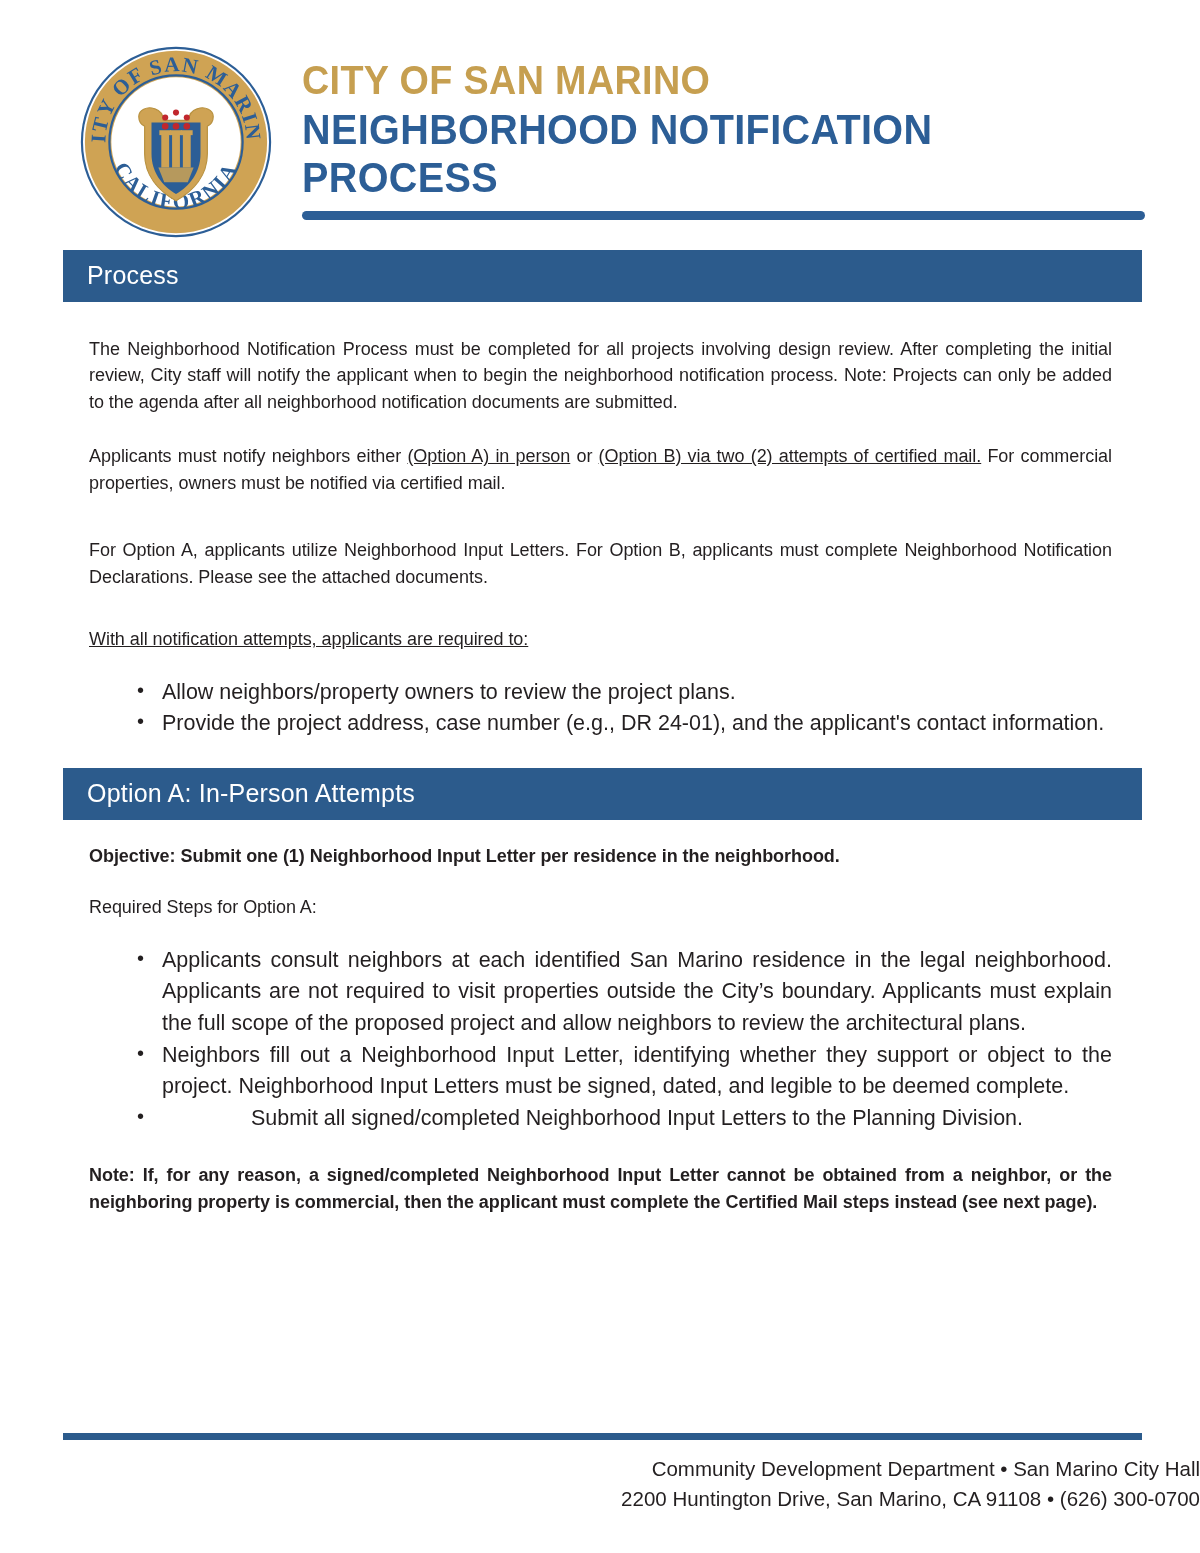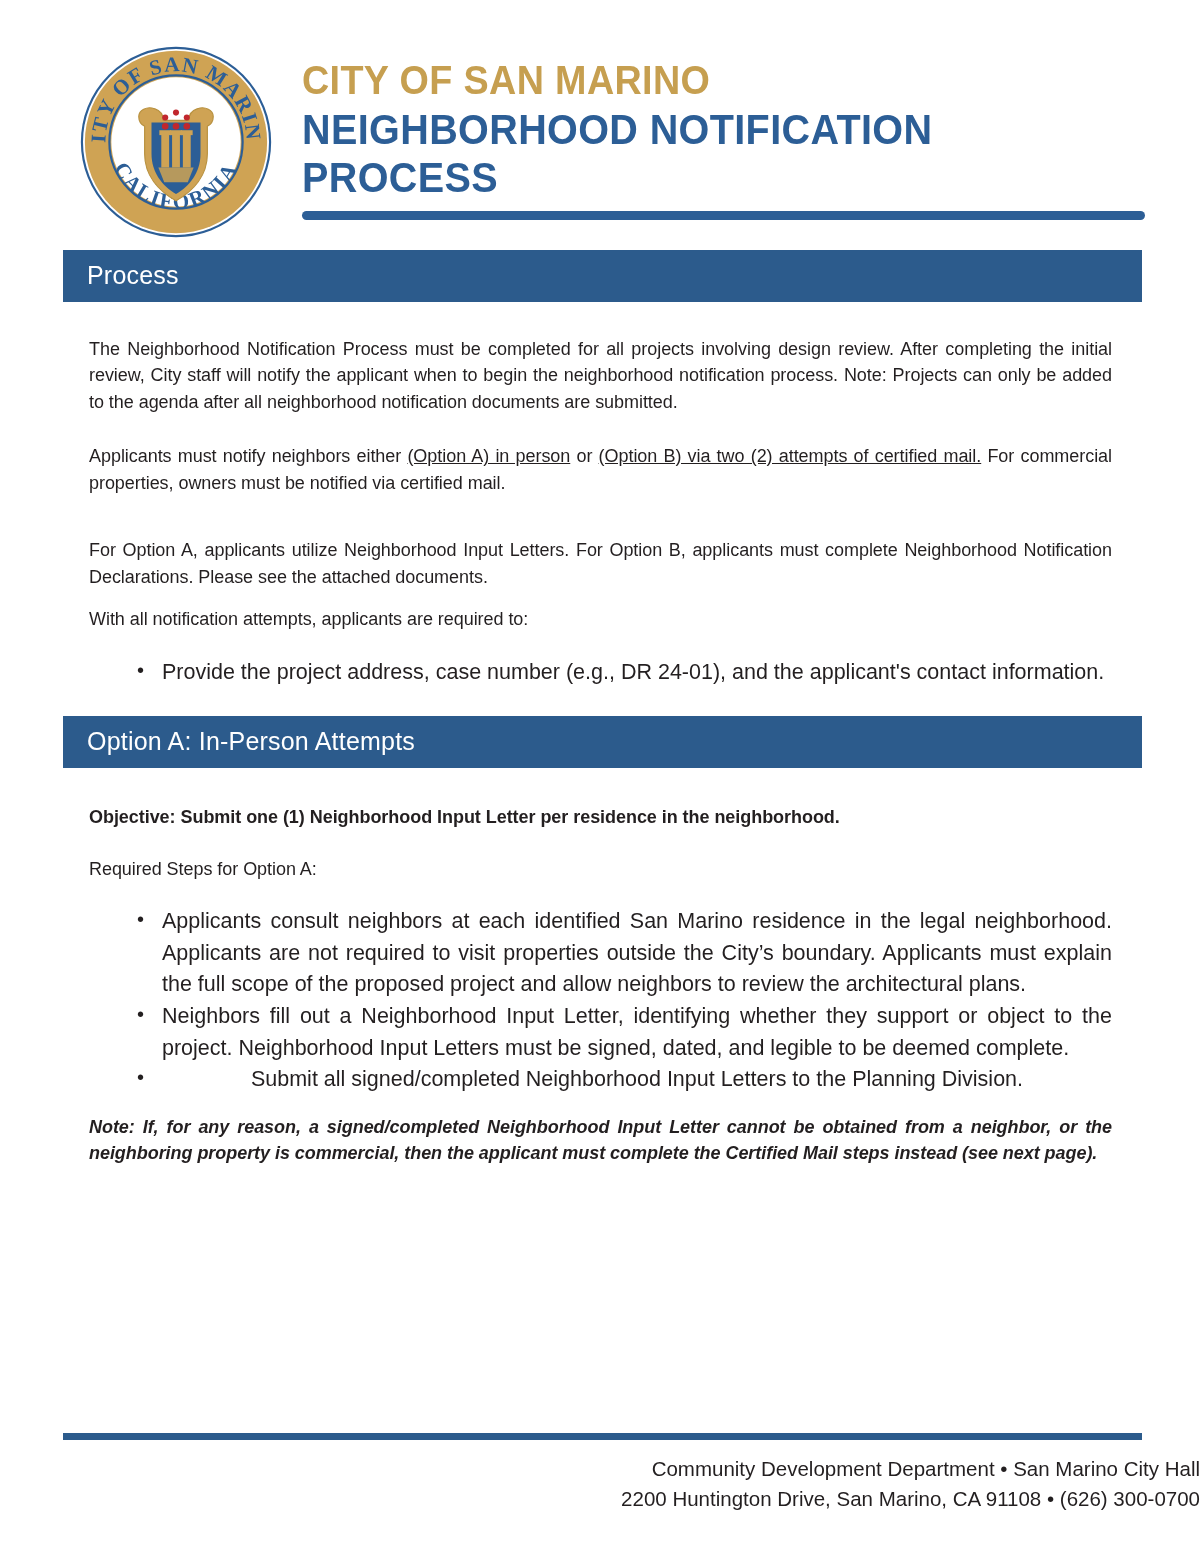--- a/index.html
+++ b/index.html
@@ -193,41 +193,42 @@
 
 <div class="section-bar">Process</div>
 
 <div class="content">
   <p class="body" style="margin-top:34px;">The Neighborhood Notification Process must be completed for all projects involving design review. After completing the initial review, City staff will notify the applicant when to begin the neighborhood notification process. Note: Projects can only be added to the agenda after all neighborhood notification documents are submitted.</p>
 
   <p class="body" style="margin-top:28px;"><span>Applicants must notify neighbors either </span><span class="u">(Option A) in person</span><span> or </span><span class="u">(Option B) via two (2) attempts of certified mail.</span><span> For commercial properties, owners must be notified via certified mail.</span></p>
 
   <p class="body" style="margin-top:41px;">For Option A, applicants utilize Neighborhood Input Letters. For Option B, applicants must complete Neighborhood Notification Declarations. Please see the attached documents.</p>
 
-  <p class="body" style="margin-top:16px;">With all notification attempts, applicants are required to:</p>
+  <p class="body" style="margin-top:36px;text-decoration:underline;">With all notification attempts, applicants are required to:</p>
 
   <ul class="bullets tight" style="margin-top:24px;">
+    <li>Allow neighbors/property owners to review the project plans.</li>
     <li>Provide the project address, case number (e.g., DR 24-01), and the applicant's contact information.</li>
   </ul>
 </div>
 
 <div class="section-bar" style="margin-top:28px;">Option A: In-Person Attempts</div>
 
 <div class="content">
-  <p class="body b" style="margin-top:36px; text-align:left;">Objective: Submit one (1) Neighborhood Input Letter per residence in the neighborhood.</p>
+  <p class="body b" style="margin-top:23px; text-align:left;">Objective: Submit one (1) Neighborhood Input Letter per residence in the neighborhood.</p>
 
   <p class="body" style="margin-top:25px; text-align:left;">Required Steps for Option A:</p>
 
   <ul class="bullets" style="margin-top:24px;">
     <li>Applicants consult neighbors at each identified San Marino residence in the legal neighborhood. Applicants are not required to visit properties outside the City’s boundary. Applicants must explain the full scope of the proposed project and allow neighbors to review the architectural plans.</li>
     <li>Neighbors fill out a Neighborhood Input Letter, identifying whether they support or object to the project. Neighborhood Input Letters must be signed, dated, and legible to be deemed complete.</li>
     <li class="noj" style="text-align:center;">Submit all signed/completed Neighborhood Input Letters to the Planning Division.</li>
   </ul>
 
-  <p class="body b" style="margin-top:18px;font-style:italic;">Note: If, for any reason, a signed/completed Neighborhood Input Letter cannot be obtained from a neighbor, or the neighboring property is commercial, then the applicant must complete the Certified Mail steps instead (see next page).</p>
+  <p class="body b" style="margin-top:28px;">Note: If, for any reason, a signed/completed Neighborhood Input Letter cannot be obtained from a neighbor, or the neighboring property is commercial, then the applicant must complete the Certified Mail steps instead (see next page).</p>
 </div>
 
 <div class="footer">
   <div class="footer-rule"></div>
   <div class="footer-text">
     <div>Community Development Department • San Marino City Hall</div>
     <div>2200 Huntington Drive, San Marino, CA 91108 • (626) 300-0700</div>
   </div>
 </div>
 

